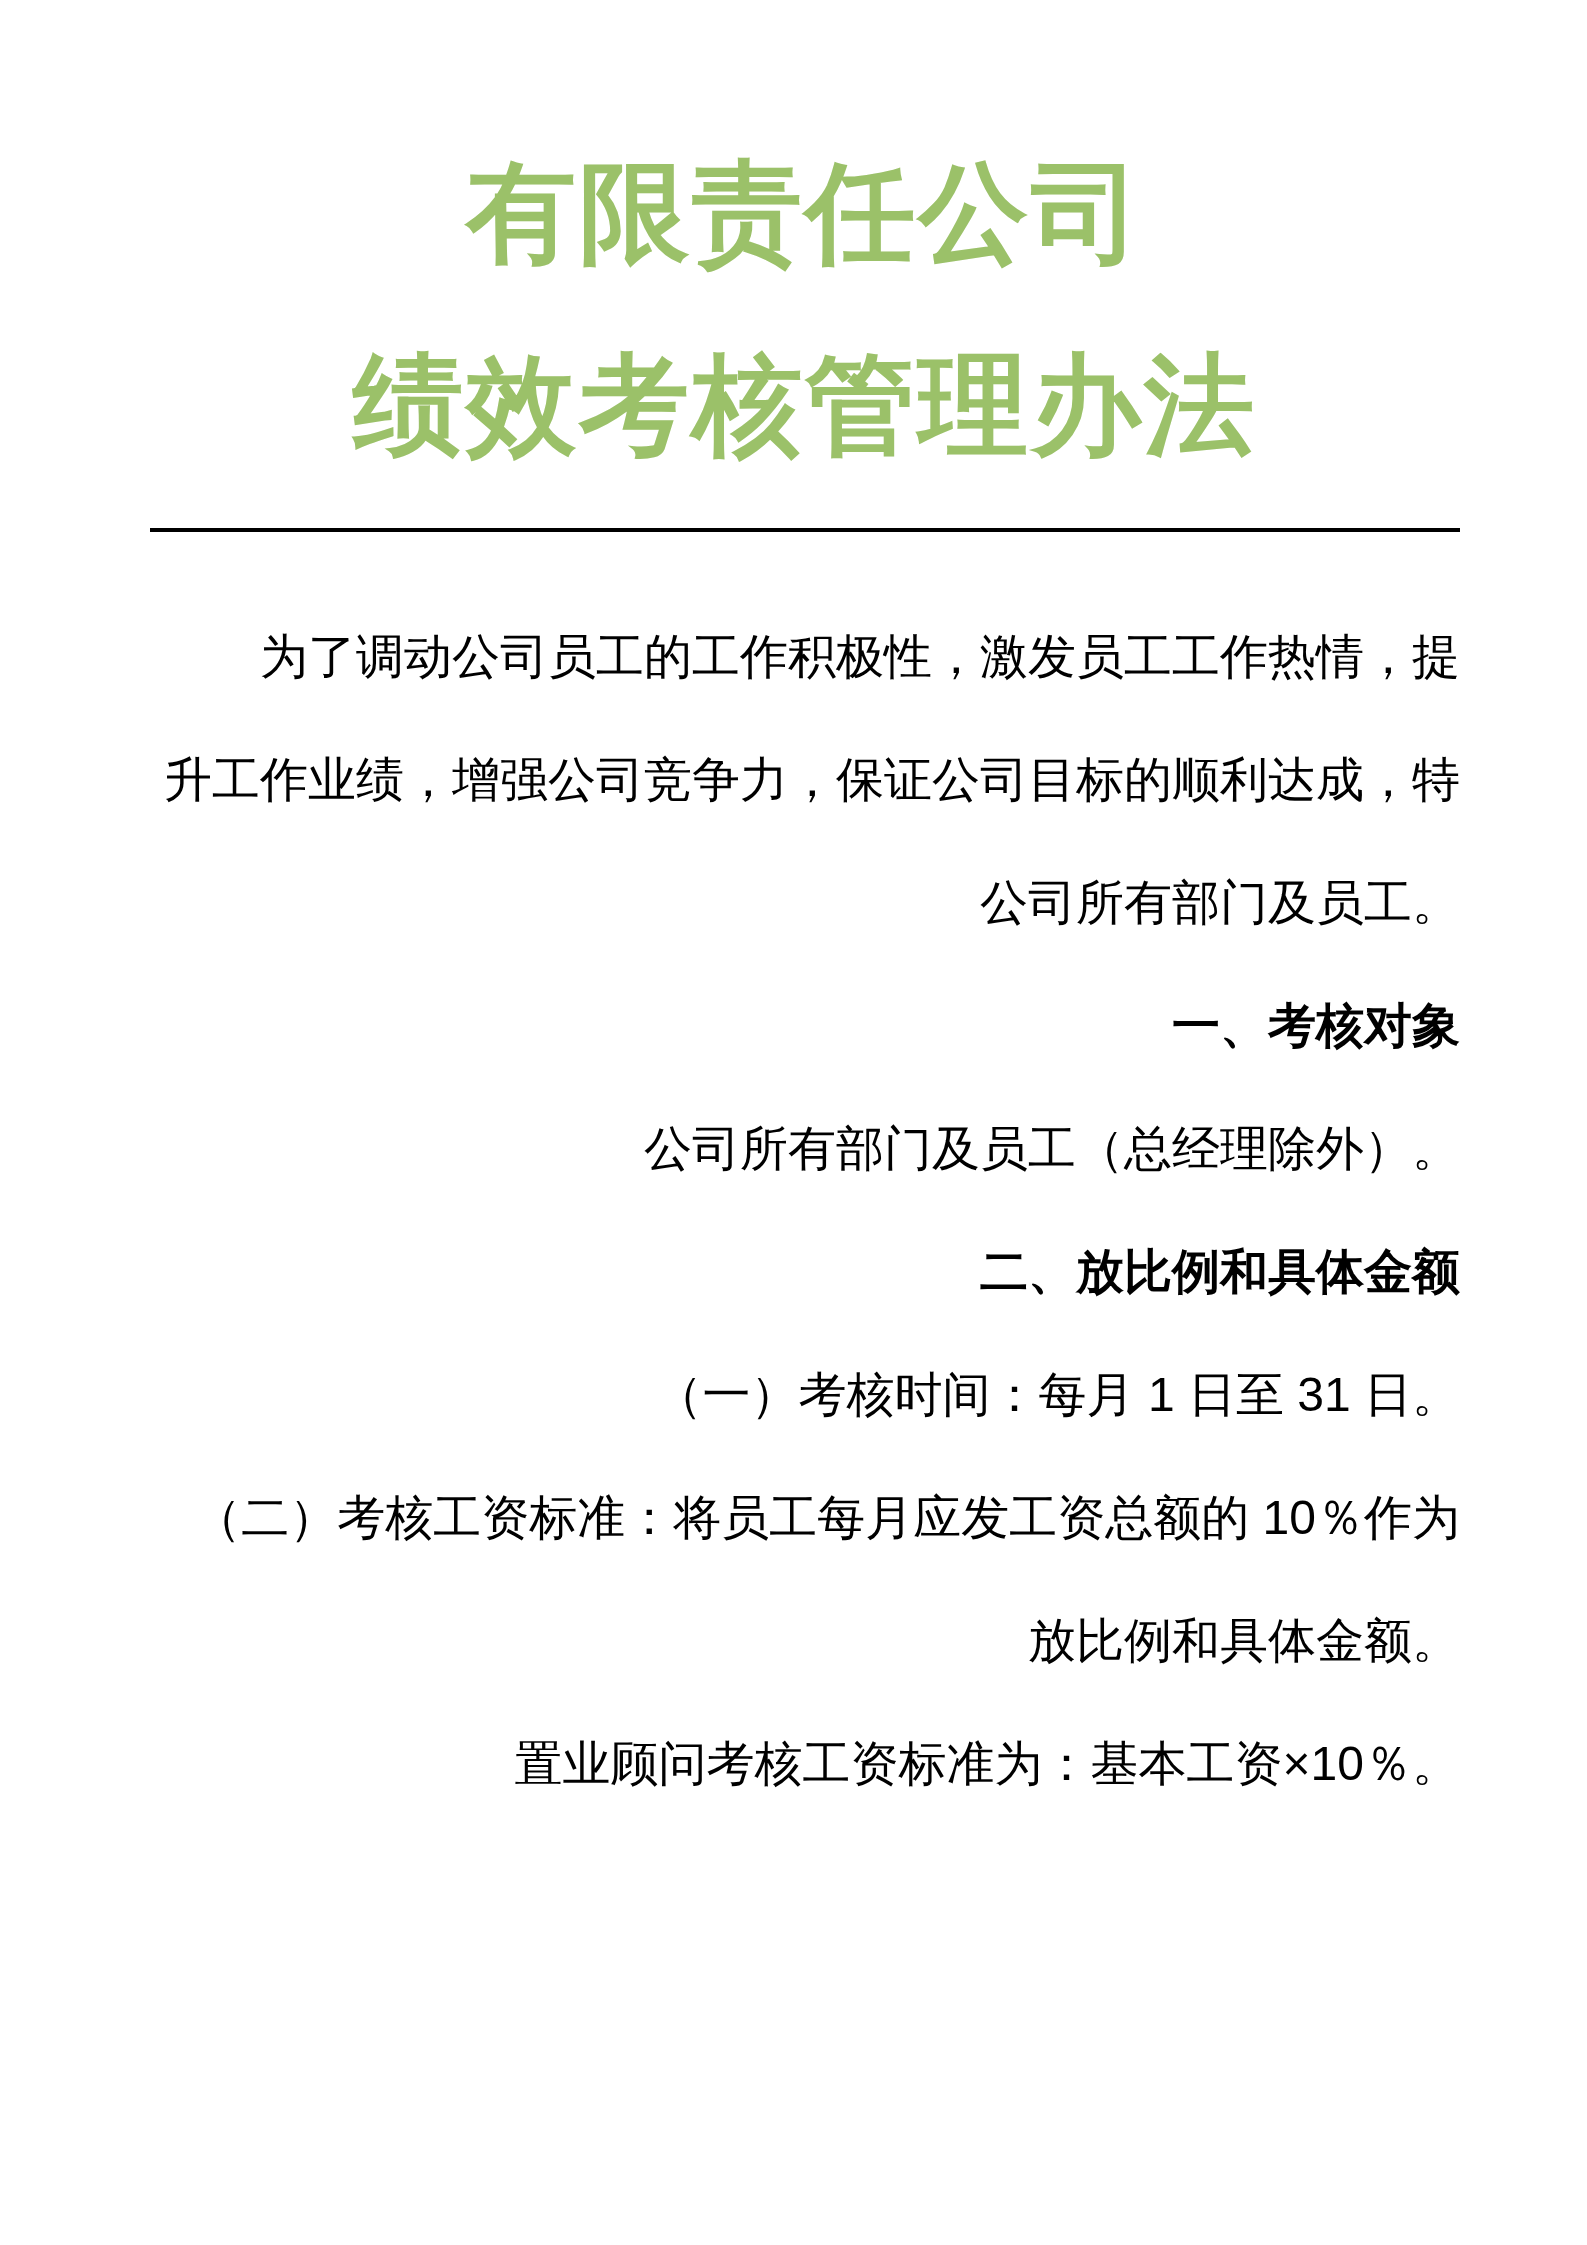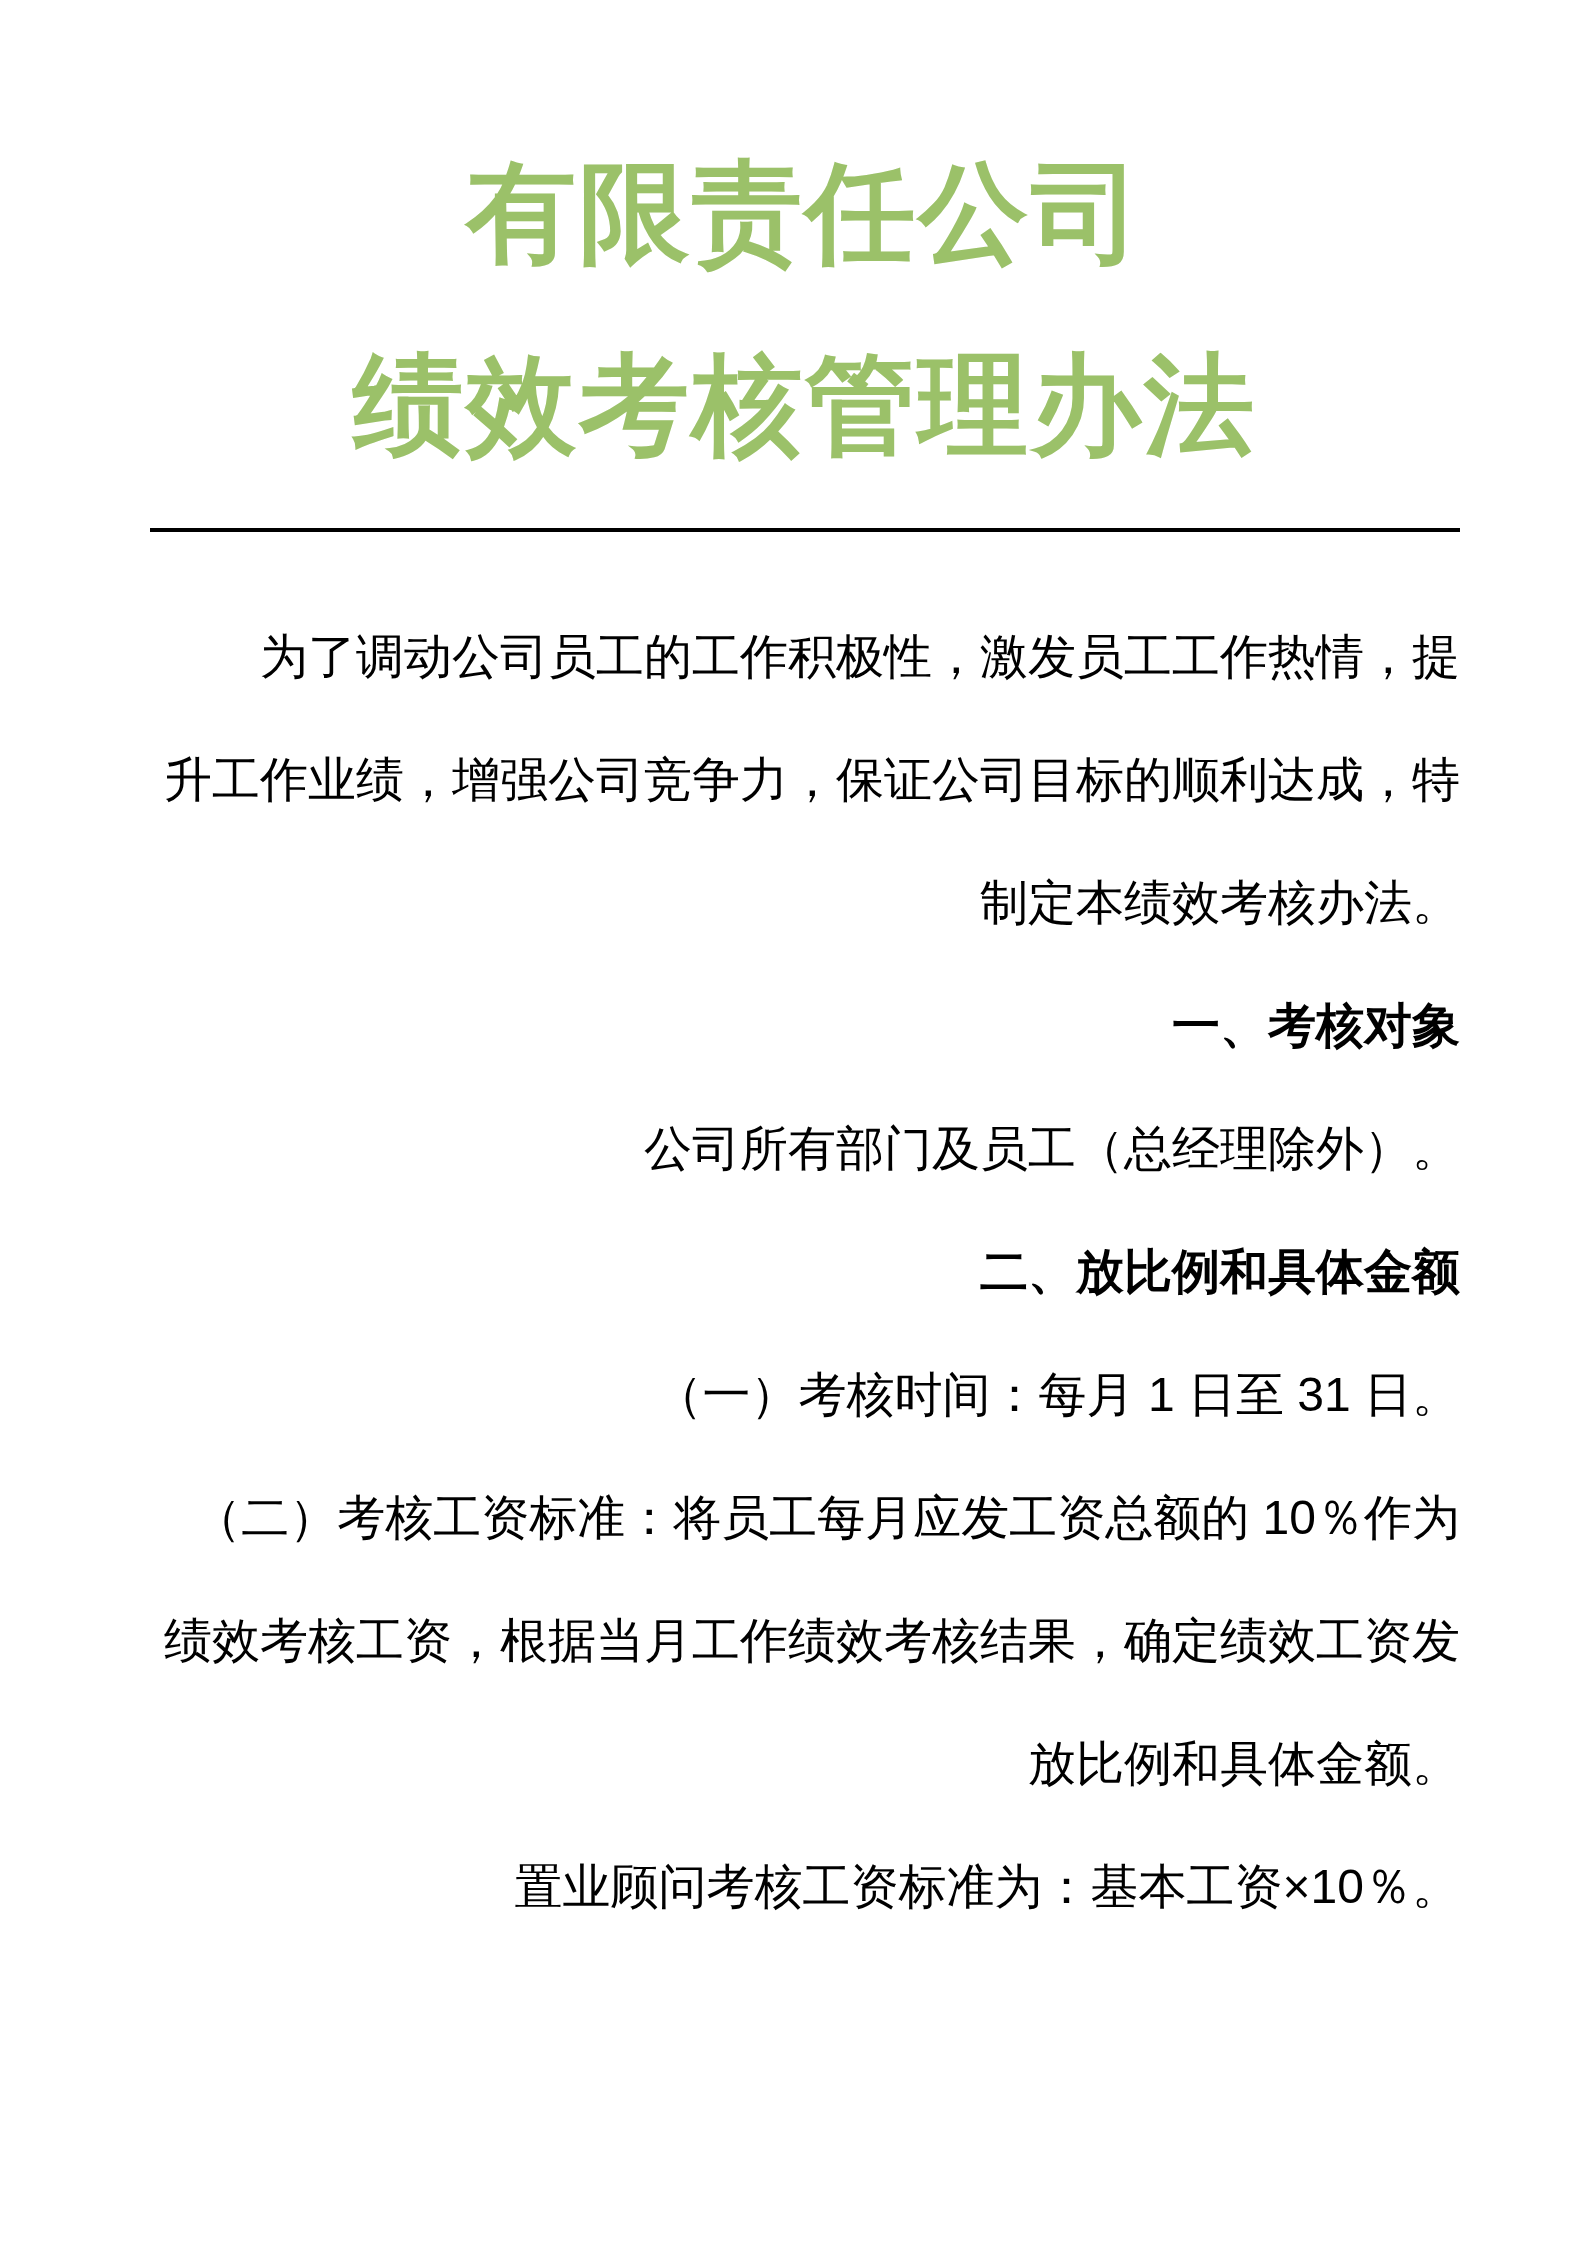--- a/index.html
+++ b/index.html
@@ -56,23 +56,22 @@
 
 <div class="page">
   <div class="title-block">
     <div class="title-line">有限责任公司</div>
     <div class="title-line">绩效考核管理办法</div>
   </div>
   <div class="title-rule"></div>
   <div class="doc-body">
       <div class="line body indent">为了调动公司员工的工作积极性，激发员工工作热情，提</div>
       <div class="line body">升工作业绩，增强公司竞争力，保证公司目标的顺利达成，特</div>
-      <div class="line body">制定本绩效考核办法。</div>
+      <div class="line body">公司所有部门及员工。</div>
       <div class="line heading">一、考核对象</div>
       <div class="line body">公司所有部门及员工（总经理除外）。</div>
       <div class="line heading">二、放比例和具体金额</div>
       <div class="line body">（一）考核时间：每月 1 日至 31 日。</div>
       <div class="line body">（二）考核工资标准：将员工每月应发工资总额的 10％作为</div>
-      <div class="line body">绩效考核工资，根据当月工作绩效考核结果，确定绩效工资发</div>
       <div class="line body">放比例和具体金额。</div>
       <div class="line body">置业顾问考核工资标准为：基本工资×10％。</div>
     </div>
 </div>
 
 </body></html>

